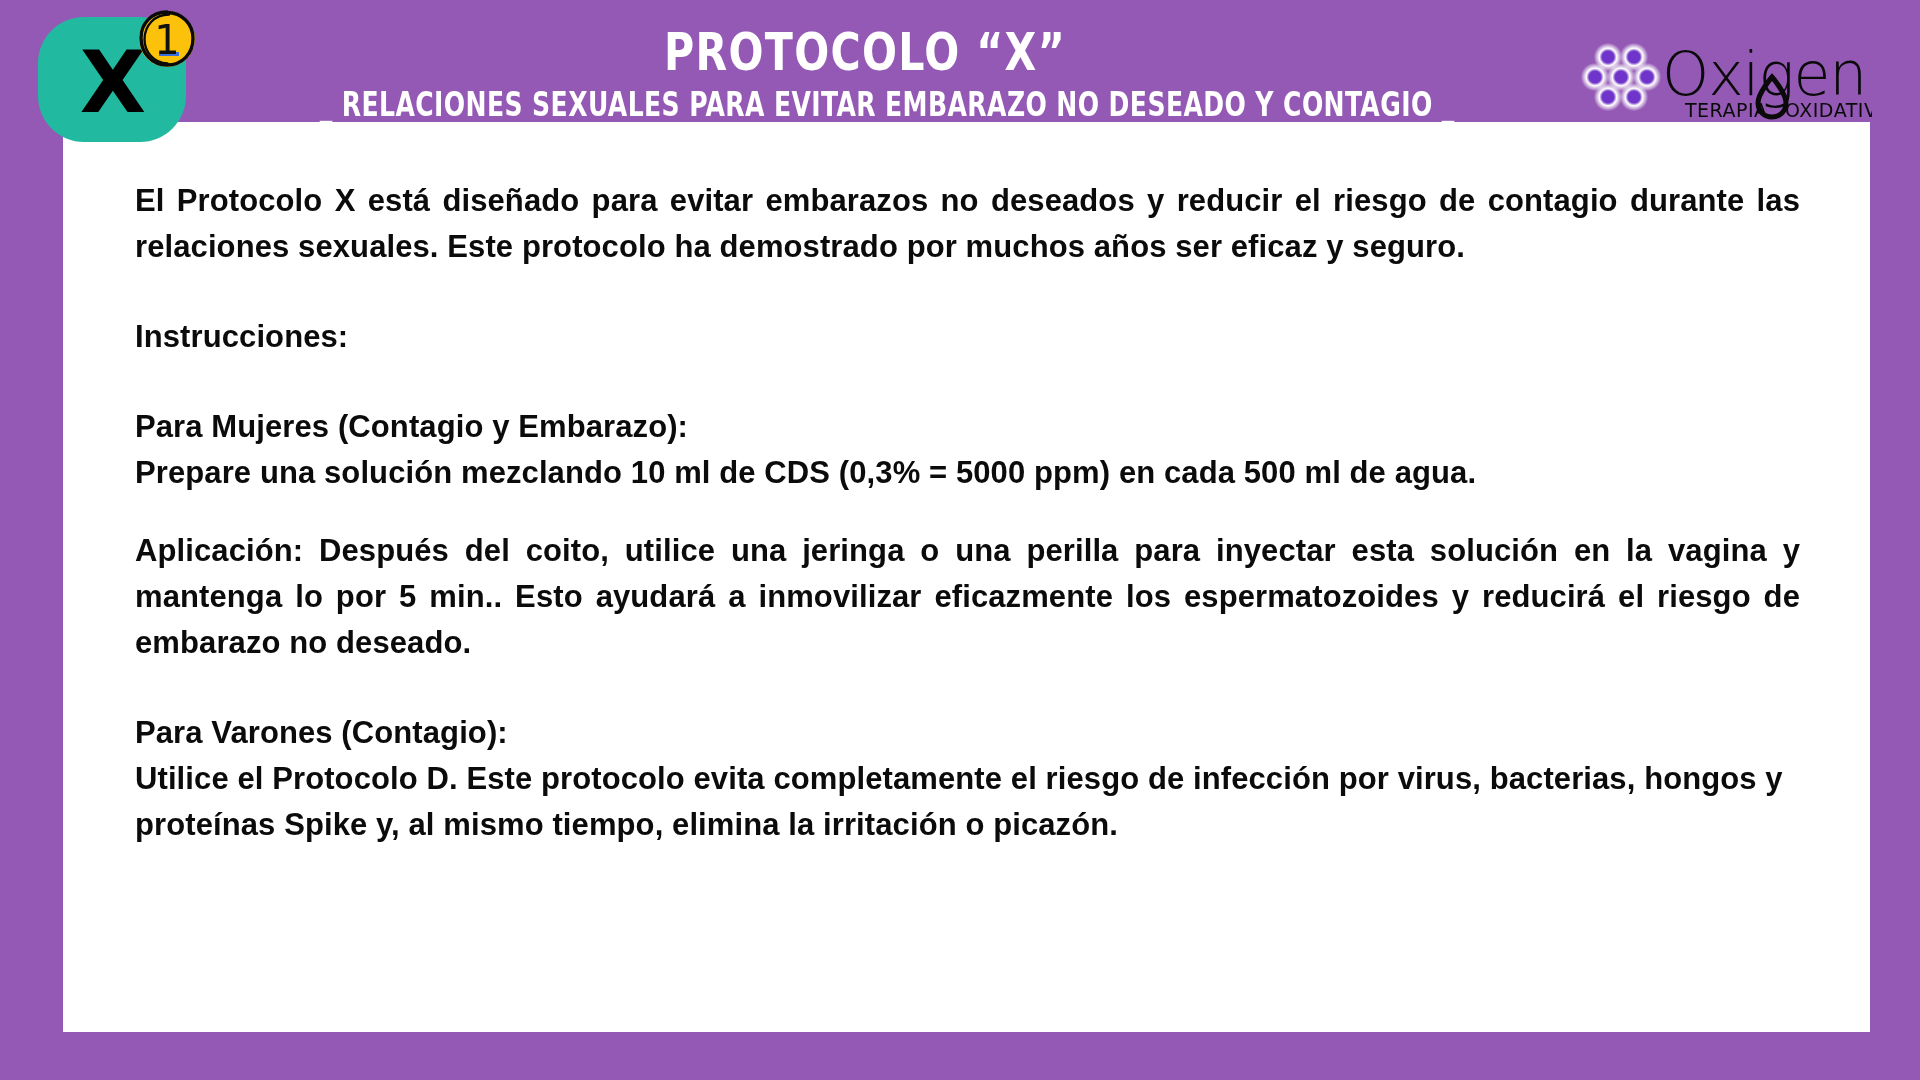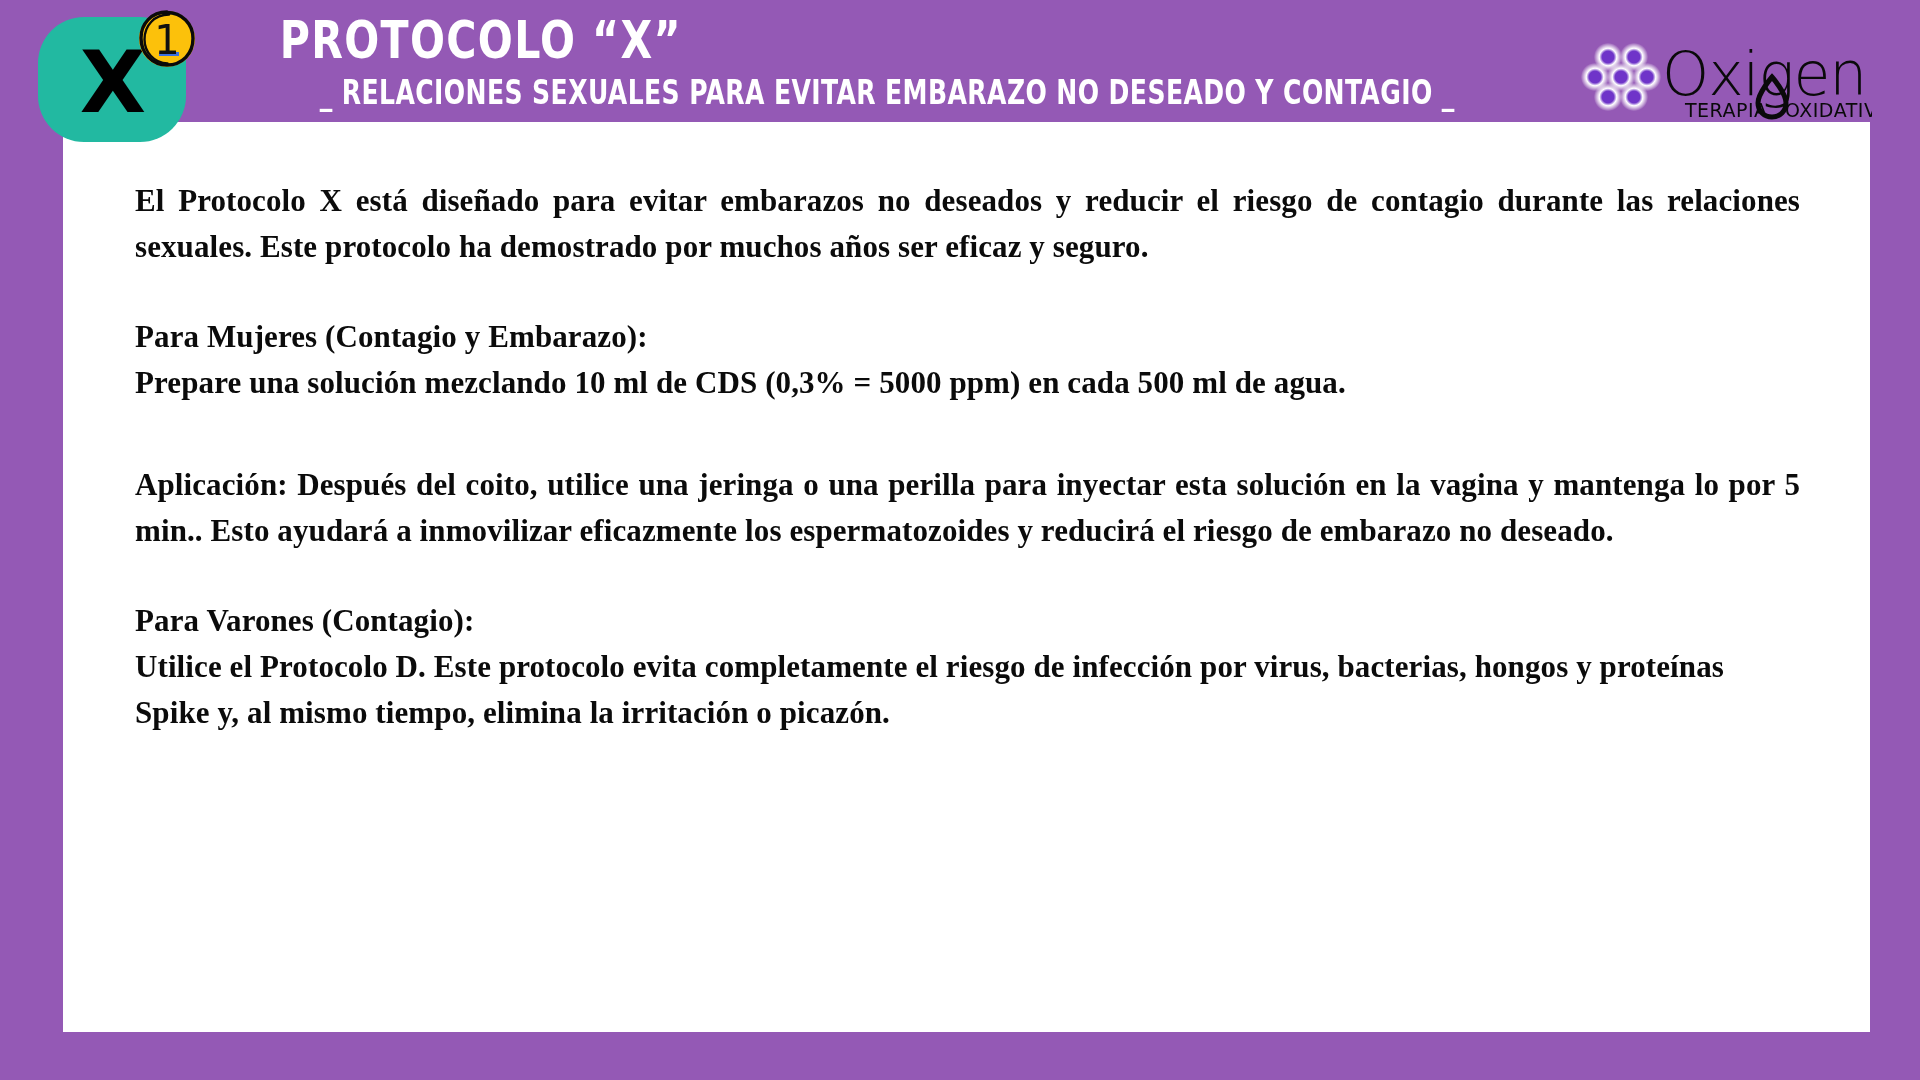--- a/index.html
+++ b/index.html
@@ -95,23 +95,23 @@
     width: 20px;
     height: 4px;
     background: #3b6fe0;
     z-index: 1;
   }
 
   
   #title-block {
     position: absolute;
     left: 200px;
-    top: 12px;
+    top: 24px;
     width: 1330px;
-    text-align: left;
+    text-align: center;
     z-index: 2;
   }
   #doc-title {
     font-family: "DejaVu Sans Condensed", "Liberation Sans Narrow", "Liberation Sans", sans-serif;
     font-weight: 700;
     font-size: 52px;
     line-height: 56px;
     color: #ffffff;
     letter-spacing: 1.5px;
     transform: scaleX(0.88);
@@ -143,36 +143,36 @@
   #content-card {
     position: absolute;
     left: 63px;
     top: 122px;
     width: 1807px;
     height: 910px;
     background: #ffffff;
   }
   #content-body {
     padding: 56px 70px 0 72px;
-    font-family: Liberation Serif, serif;
+    font-family: Liberation Sans, sans-serif;
     font-weight: 700;
     font-size: 31px;
     line-height: 46px;
     color: #0b0b0b;
     letter-spacing: 0.1px;
   }
   .para {
     margin: 0 0 44px 0;
   }
   .para:last-child { margin-bottom: 16px; }
   .para.justify {
     text-align: justify;
   }
   .para.tight {
-    margin-bottom: 56px;
+    margin-bottom: 32px;
   }
   .line { display: block; }
 </style>
 </head>
 <body>
 
 <div id="header">
 
   <div id="protocol-badge">
     <span class="letter">X</span>
@@ -221,20 +221,21 @@
       <text x="213" y="84" font-family="DejaVu Sans, sans-serif" font-size="19" fill="#0a0a0a" letter-spacing="0.5">OXIDATIVA</text>
     </svg>
   </div>
 </div>
 
 <div id="content-card">
   <div id="content-body">
 
     <p class="para justify">El Protocolo X está diseñado para evitar embarazos no deseados y reducir el riesgo de contagio durante las relaciones sexuales. Este protocolo ha demostrado por muchos años ser eficaz y seguro.</p>
 
+    <p class="para">Instrucciones:</p>
 
     <p class="para tight">
       <span class="line">Para Mujeres (Contagio y Embarazo):</span>
       <span class="line">Prepare una solución mezclando 10 ml de CDS (0,3% = 5000 ppm) en cada 500 ml de agua.</span>
     </p>
 
     <p class="para justify">Aplicación: Después del coito, utilice una jeringa o una perilla para inyectar esta solución en la vagina y mantenga lo por 5 min.. Esto ayudará a inmovilizar eficazmente los espermatozoides y reducirá el riesgo de embarazo no deseado.</p>
 
     <p class="para">
       <span class="line">Para Varones (Contagio):</span>

